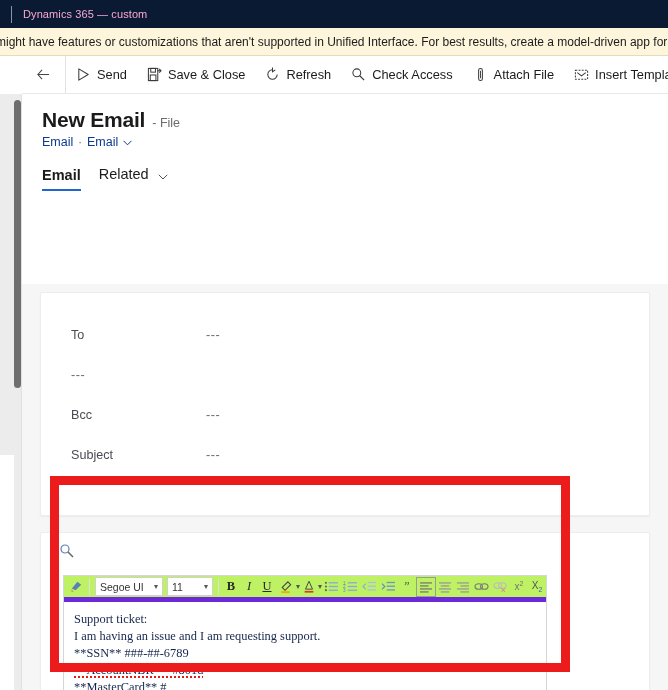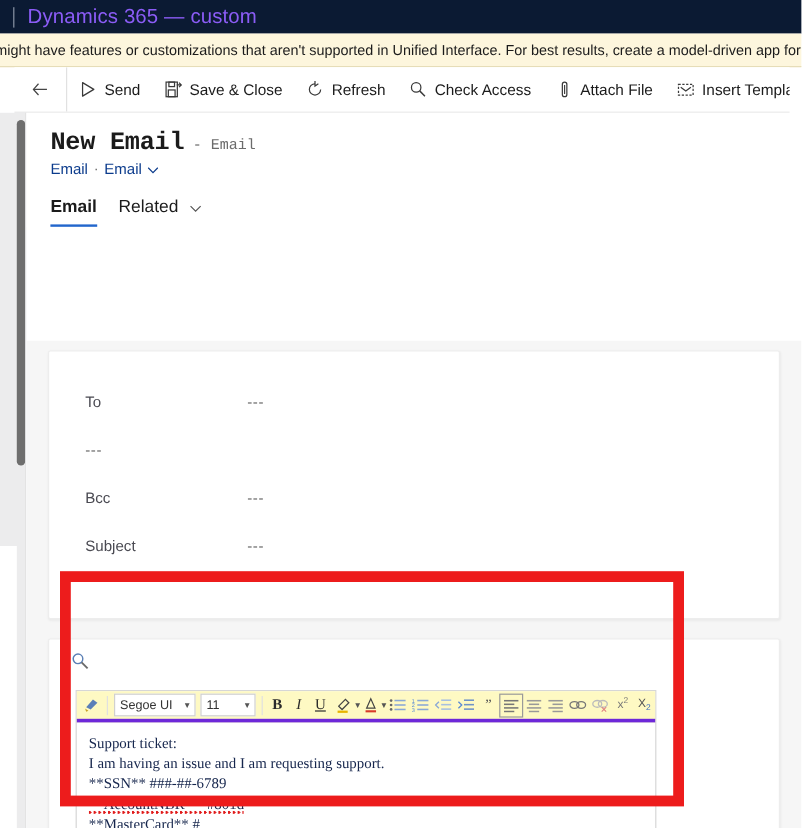--- a/index.html
+++ b/index.html
@@ -12,35 +12,35 @@
   .screen { position: relative; width: 668px; height: 690px; background:#ffffff; }
 
   
   .titlebar {
     position:absolute; left:0; top:0; width:668px; height:28px;
     background:#0b1a33; display:flex; align-items:center;
   }
   .titlebar-divider {
     width:1px; height:17px; background:#8a94a6; margin-left:11px; margin-right:11px;
   }
-  .titlebar-text { color:#8b5cf6; font-size:17px; letter-spacing:.1px; }
+  .titlebar-text { color:#f9a8d4; font-size:11px; letter-spacing:.1px; }
 
   
   .banner {
     position:absolute; left:0; top:28px; width:668px; height:28px;
     background:#fdf6dd; border-bottom:1px solid #e6ddb8;
     display:flex; align-items:center; overflow:hidden;
   }
   .banner-text {
     font-size:12px; color:#1b1b1b; white-space:nowrap; margin-left:-4px;
   }
 
   
   .cmdbar {
-    position:absolute; left:12px; top:56px; width:646px; height:38px;
+    position:absolute; left:22px; top:56px; width:646px; height:38px;
     background:#ffffff; border-bottom:1px solid #e8e8e8;
     display:flex; align-items:center; overflow:hidden;
   }
   .cmd-back {
     width:44px; height:38px; display:flex; align-items:center; justify-content:center;
     border-right:1px solid #e1e1e1; flex:0 0 auto;
   }
   .cmd-btn {
     display:flex; align-items:center; gap:6px; height:38px;
     padding:0 10px; flex:0 0 auto; white-space:nowrap;
@@ -63,21 +63,21 @@
     position:absolute; left:0; top:455px; width:14px; height:235px; background:#ffffff;
   }
 
   
   .page {
     position:absolute; left:22px; top:94px; width:646px; height:596px;
     background:#ffffff; overflow:hidden;
   }
 
   .header-zone { padding:14px 0 0 20px; background:#ffffff; }
-  .title-row { display:flex; align-items:baseline; gap:7px;font-family:Liberation Mono, monospace; }
+  .title-row { display:flex; align-items:baseline; gap:7px; }
   .title-main { font-size:21px; font-weight:600; color:#1b1b1b; letter-spacing:-.2px; }
   .title-sub { font-size:12.5px; color:#6b6b6b; }
   .breadcrumb { margin-top:3px; display:flex; align-items:center; gap:5px; font-size:12.5px; color:#0b3b8c; }
   .bc-dot { color:#5a5a5a; font-size:11px; }
   .bc-chev { display:inline-block; }
 
   .tabs { margin-top:17px; display:flex; align-items:flex-end; gap:18px; }
   .tab { position:relative; padding-bottom:8px; font-size:14.5px; color:#1b1b1b; }
   .tab.sel { font-weight:600; }
   .tab.sel:after {
@@ -102,21 +102,21 @@
   .card-body { margin-top:16px; height:250px; padding:10px 0 0 12px; position:relative; }
 
   .search-ico-wrap { width:20px; height:20px; margin-left:6px; }
 
   
   .editor {
     position:absolute; left:22px; top:42px; width:484px; height:190px;
     border:1px solid #d6d6d6; background:#ffffff;
   }
   .ed-toolbar {
-    height:26px; border-bottom:3px solid #6d28d9; background:#fef9c3;
+    height:26px; border-bottom:5px solid #6d28d9; background:#bef264;
     display:flex; align-items:center; padding:0 3px; overflow:hidden; white-space:nowrap;
   }
   .tb-item {
     display:inline-flex; align-items:center; justify-content:center;
     height:20px; min-width:18px; padding:0 2px; flex:0 0 auto;
   }
   .tb-sel { border:1px solid #9a9a9a; }
   .tb-sep { width:1px; height:16px; background:#e0e0e0; margin:0 3px; flex:0 0 auto; }
   .tb-combo {
     display:inline-flex; align-items:center; justify-content:space-between;
@@ -222,21 +222,21 @@
   <div class="lscroll-track"></div>
   <div class="left-white"></div>
   <div class="lscroll-thumb"></div>
   <div class="leftdiv"></div>
 
   <div class="page">
 
     <div class="header-zone">
       <div class="title-row">
         <span class="title-main">New Email</span>
-        <span class="title-sub">- Email</span>
+        <span class="title-sub">- File</span>
       </div>
       <div class="breadcrumb">
         <span>Email</span>
         <span class="bc-dot">·</span>
         <span>Email</span>
         <span class="bc-chev">
           <svg width="9" height="6" viewBox="0 0 9 6">
               <path d="M0.5 0.8 L4.5 4.8 L8.5 0.8" fill="none" stroke="#0b3b8c" stroke-width="1"></path>
             </svg>
         </span>

